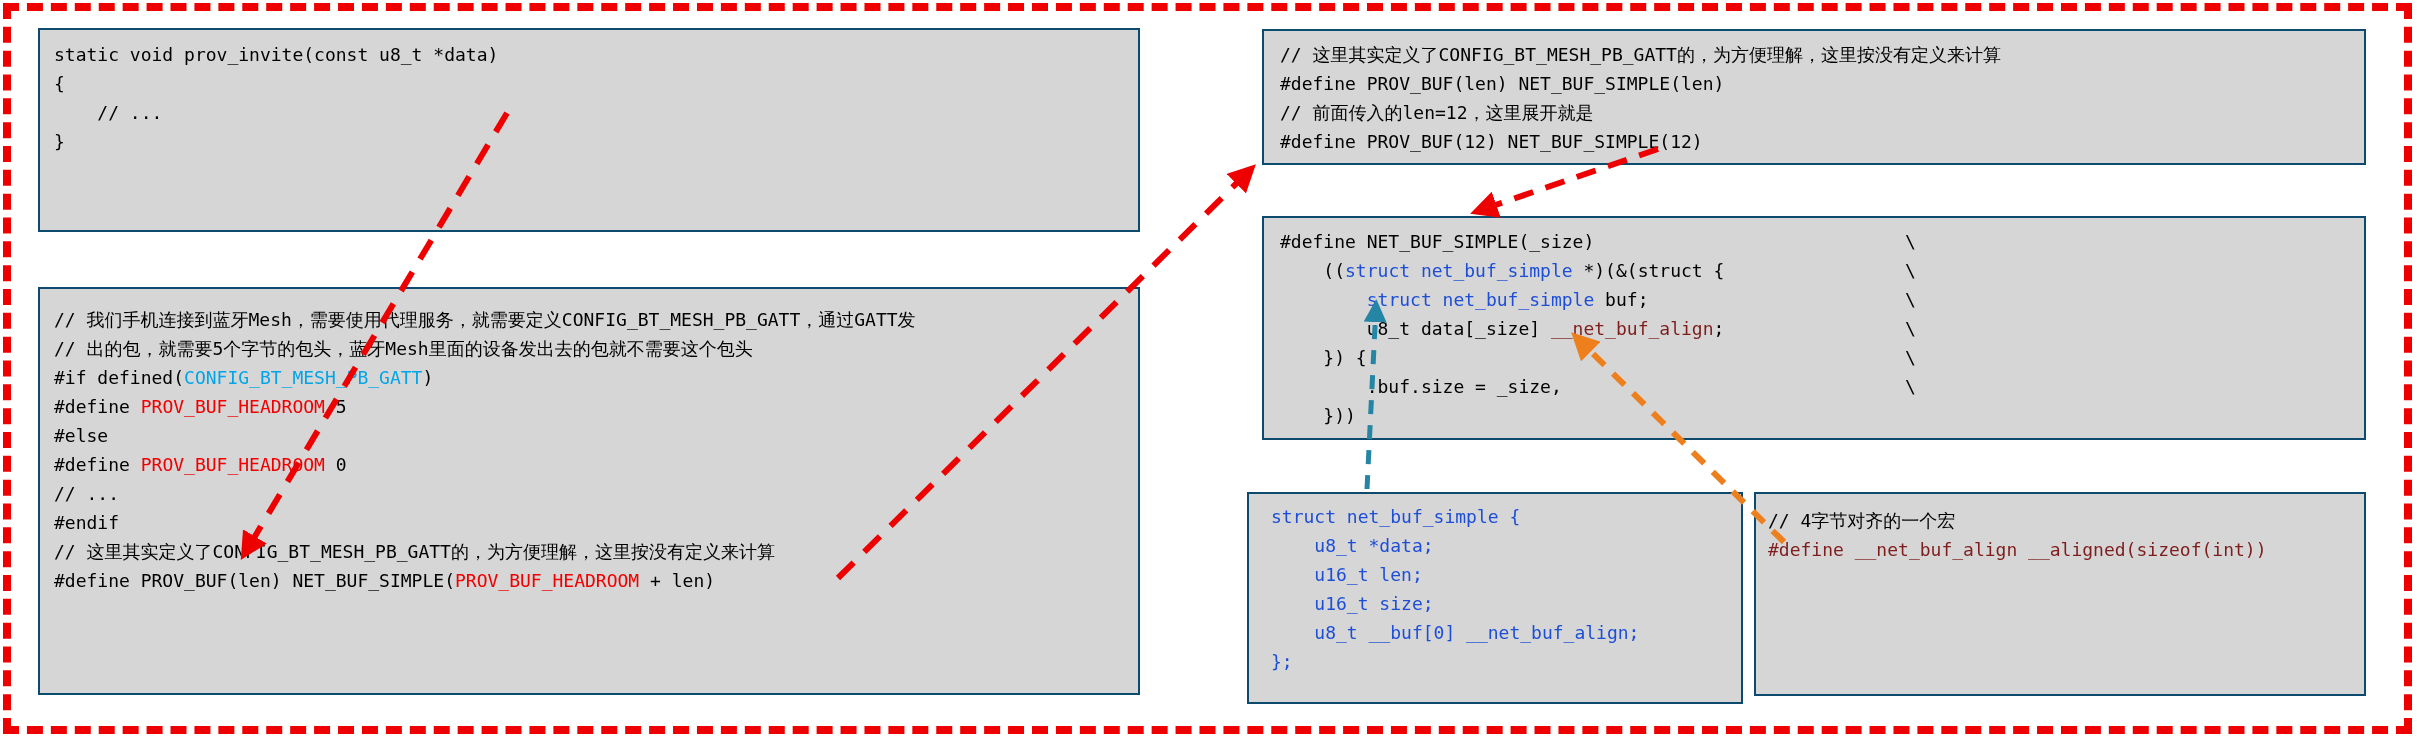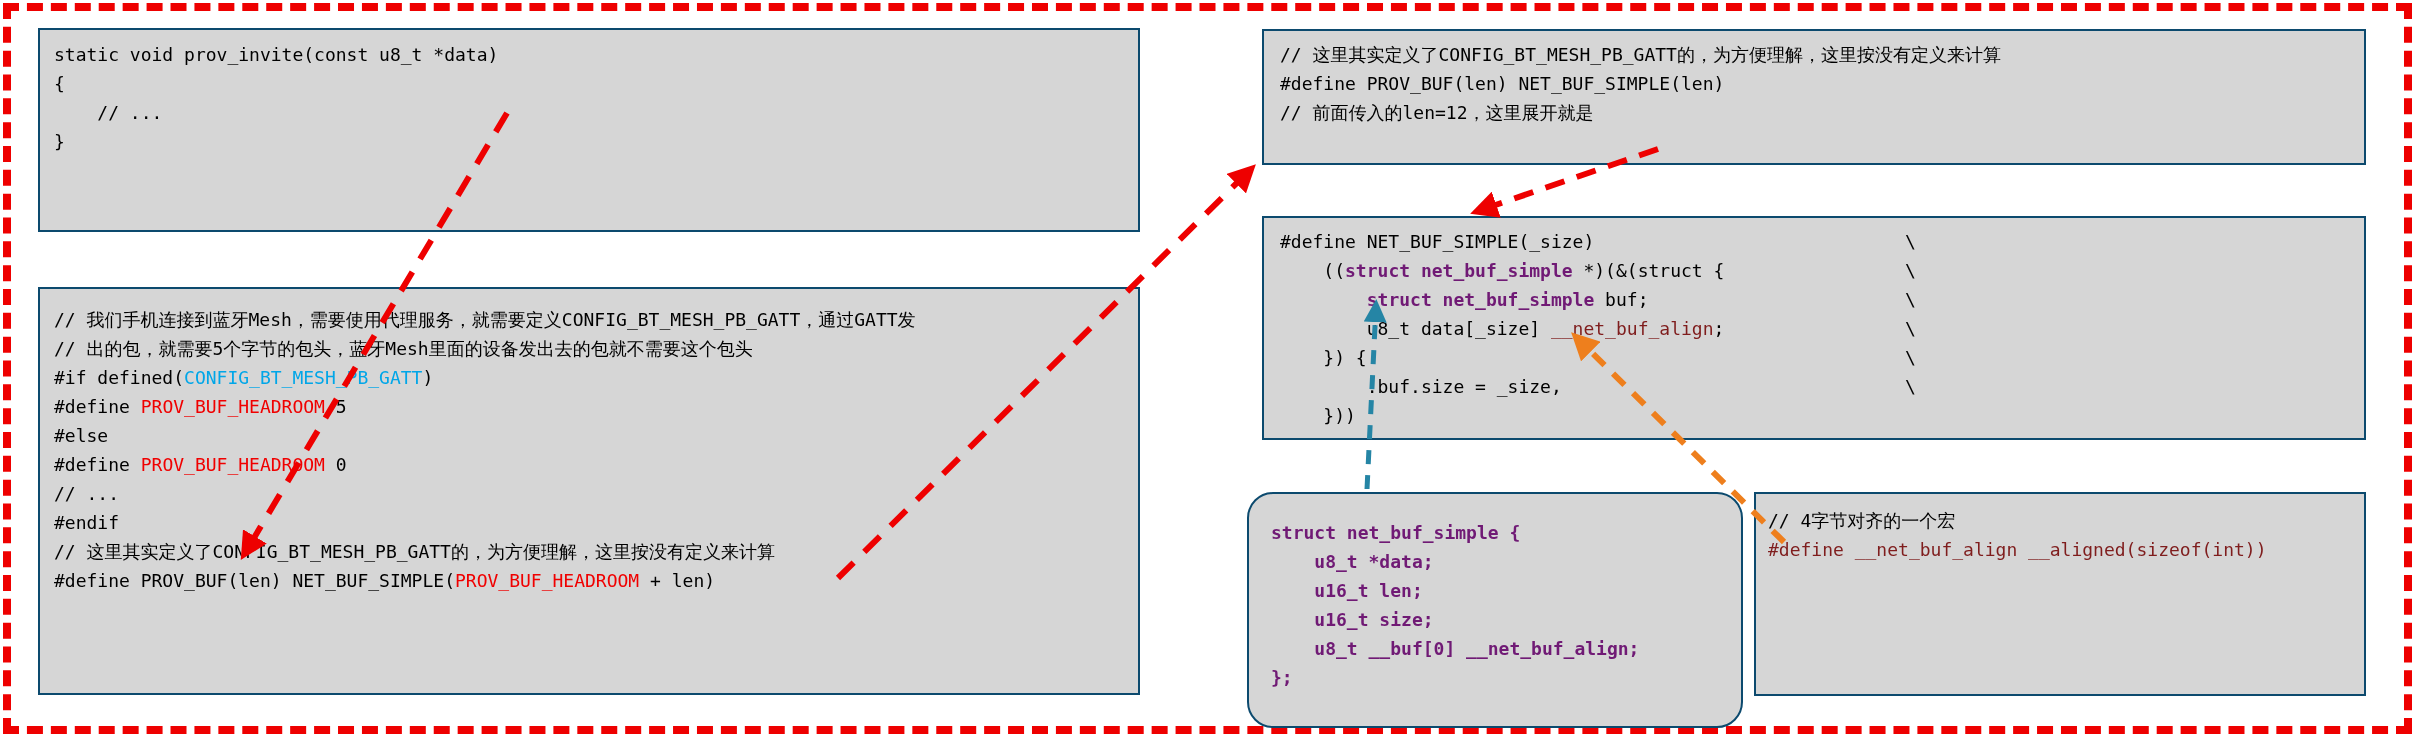--- a/index.html
+++ b/index.html
@@ -6,43 +6,43 @@
   body { width:2417px; height:737px; font-family:"DejaVu Sans Mono", monospace; }
   .canvas { position:relative; width:2417px; height:737px; overflow:hidden; background:#ffffff; }
   .frame { position:absolute; left:3px; top:3px; right:5px; bottom:3px;
            border:8px dashed #ee0000; pointer-events:none; }
   .box { position:absolute; background:#d6d6d6; border:2px solid #0c4a6e;
          box-sizing:border-box; font-size:18px; line-height:29px;
          white-space:pre; color:#000; overflow:hidden; }
   .line { position:relative; }
   .seg-cyan   { color:#00a6e8; }
   .seg-red    { color:#f00000; }
-  .seg-teal   { color:#701a75;font-weight:bold; }
+  .seg-teal   { color:#1d4ed8; }
   .seg-orange { color:#7f1d1d; }
   .bs { position:absolute; left:625px; top:0; color:#000; }
   #box-prov-invite        { left:38px;   top:28px;  width:1102px; height:204px; padding:10px 0 0 14px; }
   #box-prov-buf-macros    { left:38px;   top:287px; width:1102px; height:408px; padding:16px 0 0 14px; }
   #box-prov-buf-expansion { left:1262px; top:29px;  width:1104px; height:136px; padding:9px 0 0 16px; }
   #box-net-buf-simple-macro  { left:1262px; top:216px; width:1104px; height:224px; padding:9px 0 0 16px; }
-  #box-net-buf-simple-struct { left:1247px; top:492px; width:496px;  height:236px; padding:24px 0 0 22px;border-radius:26px; }
+  #box-net-buf-simple-struct { left:1247px; top:492px; width:496px;  height:212px; padding:8px 0 0 22px; }
   #box-net-buf-align-macro   { left:1754px; top:492px; width:612px;  height:204px; padding:12px 0 17px 12px; }
   svg.arrows { position:absolute; left:0; top:0; width:2417px; height:737px; pointer-events:none; }
 </style>
 </head>
 <body>
 
 <div class="canvas">
 
   <div class="frame"></div>
 
   <div class="box" id="box-prov-invite"><div class="line"><span>static void prov_invite(const u8_t *data)</span></div><div class="line"><span>{</span></div><div class="line"><span>    // ...</span></div><div class="line"><span>}</span></div></div>
 
   <div class="box" id="box-prov-buf-macros"><div class="line"><span>// 我们手机连接到蓝牙Mesh，需要使用代理服务，就需要定义CONFIG_BT_MESH_PB_GATT，通过GATT发</span></div><div class="line"><span>// 出的包，就需要5个字节的包头，蓝牙Mesh里面的设备发出去的包就不需要这个包头</span></div><div class="line"><span>#if defined(</span><span class="seg-cyan">CONFIG_BT_MESH_PB_GATT</span><span>)</span></div><div class="line"><span>#define </span><span class="seg-red">PROV_BUF_HEADROOM</span><span> 5</span></div><div class="line"><span>#else</span></div><div class="line"><span>#define </span><span class="seg-red">PROV_BUF_HEADROOM</span><span> 0</span></div><div class="line"><span>// ...</span></div><div class="line"><span>#endif</span></div><div class="line"><span>// 这里其实定义了CONFIG_BT_MESH_PB_GATT的，为方便理解，这里按没有定义来计算</span></div><div class="line"><span>#define PROV_BUF(len) NET_BUF_SIMPLE(</span><span class="seg-red">PROV_BUF_HEADROOM</span><span> + len)</span></div></div>
 
-  <div class="box" id="box-prov-buf-expansion"><div class="line"><span>// 这里其实定义了CONFIG_BT_MESH_PB_GATT的，为方便理解，这里按没有定义来计算</span></div><div class="line"><span>#define PROV_BUF(len) NET_BUF_SIMPLE(len)</span></div><div class="line"><span>// 前面传入的len=12，这里展开就是</span></div></div>
+  <div class="box" id="box-prov-buf-expansion"><div class="line"><span>// 这里其实定义了CONFIG_BT_MESH_PB_GATT的，为方便理解，这里按没有定义来计算</span></div><div class="line"><span>#define PROV_BUF(len) NET_BUF_SIMPLE(len)</span></div><div class="line"><span>// 前面传入的len=12，这里展开就是</span></div><div class="line"><span>#define PROV_BUF(12) NET_BUF_SIMPLE(12)</span></div></div>
 
   <div class="box" id="box-net-buf-simple-macro"><div class="line"><span>#define NET_BUF_SIMPLE(_size)</span><span class="bs">\</span></div><div class="line"><span>    ((</span><span class="seg-teal">struct net_buf_simple</span><span> *)(&amp;(struct {</span><span class="bs">\</span></div><div class="line"><span>        </span><span class="seg-teal">struct net_buf_simple</span><span> buf;</span><span class="bs">\</span></div><div class="line"><span>        u8_t data[_size] </span><span class="seg-orange">__net_buf_align</span><span>;</span><span class="bs">\</span></div><div class="line"><span>    }) {</span><span class="bs">\</span></div><div class="line"><span>        .buf.size = _size,</span><span class="bs">\</span></div><div class="line"><span>    }))</span></div></div>
 
   <div class="box" id="box-net-buf-simple-struct"><div class="line"><span class="seg-teal">struct net_buf_simple {</span></div><div class="line"><span class="seg-teal">    u8_t *data;</span></div><div class="line"><span class="seg-teal">    u16_t len;</span></div><div class="line"><span class="seg-teal">    u16_t size;</span></div><div class="line"><span class="seg-teal">    u8_t __buf[0] __net_buf_align;</span></div><div class="line"><span class="seg-teal">};</span></div></div>
 
   <div class="box" id="box-net-buf-align-macro"><div class="line"><span>// 4字节对齐的一个宏</span></div><div class="line"><span class="seg-orange">#define __net_buf_align __aligned(sizeof(int))</span></div></div>
 
   <svg class="arrows" viewBox="0 0 2417 737">
     <defs>
       <marker id="mred" viewBox="0 0 10 10" refX="7" refY="5" markerWidth="4.6" markerHeight="4.6" orient="auto">

